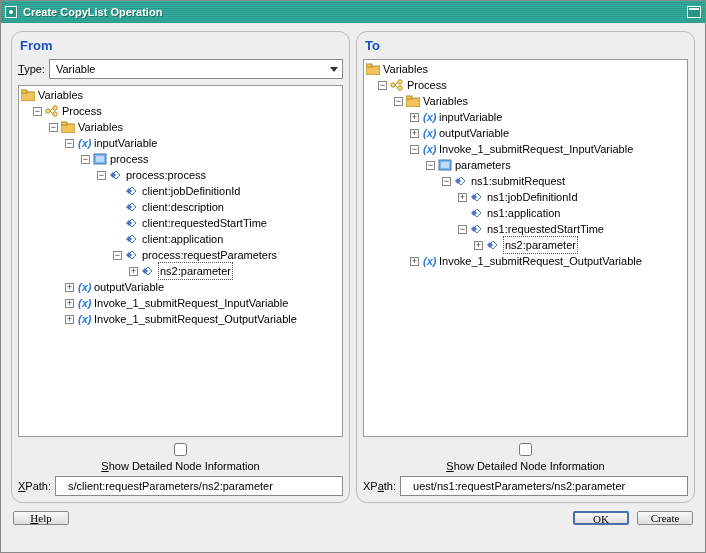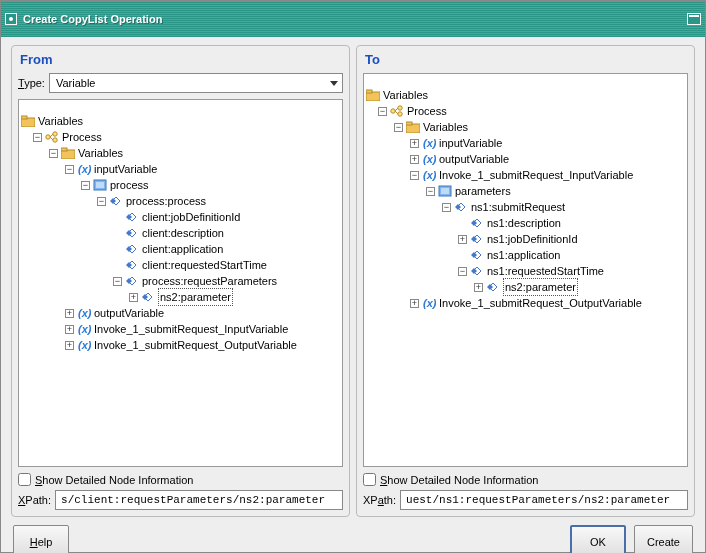--- a/index.html
+++ b/index.html
@@ -15,21 +15,21 @@
   .window {
     width: 706px;
     height: 553px;
     background: #eeeeee;
     border: 1px solid #888;
   }
   .titlebar {
     background: linear-gradient(to bottom, #33a89a, #2e9e91);
     background: repeating-linear-gradient(0deg, #2a9688, #2a9688 1px, #35b0a0 1px, #35b0a0 2px);
     color: #ffffff;
-    height: 36px;
+    height: 22px;
     display: flex;
     align-items: center;
     padding: 0 4px;
     font-size: 11px;
     font-weight: bold;
   }
   .titlebar .sysicon {
     width: 12px; height: 12px;
     background: #2a9688;
     border: 1px solid #fff;
@@ -44,21 +44,21 @@
   .content {
     display: flex;
     gap: 6px;
     padding: 8px 10px 4px 10px;
     height: 484px;
   }
   .panel {
     flex: 1;
     border: 1px solid #bbb;
     background: #eeeeee;
-    border-radius: 4px;
+    border-radius: 11px;
     display: flex;
     flex-direction: column;
     padding: 2px 6px 6px 6px;
     min-width: 0;
   }
   .panel-title {
     color: #1a4fc4;
     font-size: 13px;
     font-weight: bold;
     padding: 4px 2px 6px 2px;
@@ -83,56 +83,57 @@
     width: 0; height: 0;
     border-left: 4px solid transparent;
     border-right: 4px solid transparent;
     border-top: 5px solid #333;
   }
   .tree {
     flex: 1;
     border: 1px solid #999;
     background: #ffffff;
     overflow: auto;
-    padding: 13px 2px;
+    padding: 1px 2px;
     white-space: nowrap;
   }
   .node { line-height: 16px; height: 16px; display:flex; align-items:center; }
   .node .toggle {
     width: 9px; height: 9px;
     border: 1px solid #888;
     display:inline-flex; align-items:center; justify-content:center;
     font-size: 9px; line-height: 7px; color:#333; background:#fff;
     margin-right: 3px;
     flex-shrink:0;
   }
   .node .spacer9 { width: 12px; display:inline-block; flex-shrink:0;}
   .node .icon { width: 14px; height: 14px; display:inline-flex; align-items:center; justify-content:center; margin-right: 3px; flex-shrink:0;}
   .node .lbl { }
   .selbox { border: 1px dotted #555; padding: 0 1px; }
 
-  .checkbox-row { display:flex; align-items:center; gap:4px; padding: 6px 0 4px 0; }
+  .checkbox-row { display:flex; align-items:center; gap:4px; padding: 6px 0 4px 0; flex-direction: column; }
   .checkbox-row input { width:13px; height:13px; margin:0; }
   .xpath-row { display:flex; align-items:center; gap:4px; }
   .xpath-row input[type=text] {
-    flex:1; height:20px; border:1px solid #888; background:#fff; font-size:11px; padding:0 5px; font-family: Liberation Mono, monospace;
+    flex:1; height:20px; border:1px solid #888; background:#fff; font-size:11px; padding:0 12px; font-family: Liberation Sans, sans-serif;
   }
   .buttons {
     display:flex; gap:8px; padding: 4px 12px 8px 12px; align-items:center;
   }
   .buttons .spacer { flex:1; }
   .btn {
     min-width: 56px;
-    height: 34px;
+    height: 14px;
     border: 1px solid #888;
     background: linear-gradient(#f8f8f8, #dedede);
     border-radius: 2px;
     padding: 0 12px;
     font-size: 11px;
     cursor: pointer;
+    font-family: Liberation Serif, serif;
   }
   .btn.default { border: 2px solid #4a6ea8; padding: 0 16px; }
   .u { text-decoration: underline; }
   .svgicon { display:block; }
 </style>
 </head>
 <body>
 
 <div class="window">
   <div class="titlebar">
@@ -245,31 +246,31 @@
           <span class="lbl">client:description</span>
         </div>
         <div class="node" style="padding-left:92px">
           <span class="spacer9"></span>
           <span class="icon">
               <svg width="14" height="12">
                 <polygon points="3,6 7,2 11,6 7,10" fill="#fff" stroke="#4678c8"></polygon>
                 <polygon points="1,6 4,3 7,6 4,9" fill="#4678c8"></polygon>
               </svg>
             </span>
+          <span class="lbl">client:requestedStartTime</span>
+        </div>
+        <div class="node" style="padding-left:92px">
+          <span class="spacer9"></span>
+          <span class="icon">
+              <svg width="14" height="12">
+                <polygon points="3,6 7,2 11,6 7,10" fill="#fff" stroke="#4678c8"></polygon>
+                <polygon points="1,6 4,3 7,6 4,9" fill="#4678c8"></polygon>
+              </svg>
+            </span>
           <span class="lbl">client:application</span>
-        </div>
-        <div class="node" style="padding-left:92px">
-          <span class="spacer9"></span>
-          <span class="icon">
-              <svg width="14" height="12">
-                <polygon points="3,6 7,2 11,6 7,10" fill="#fff" stroke="#4678c8"></polygon>
-                <polygon points="1,6 4,3 7,6 4,9" fill="#4678c8"></polygon>
-              </svg>
-            </span>
-          <span class="lbl">client:requestedStartTime</span>
         </div>
         <div class="node" style="padding-left:92px">
           <span class="toggle">−</span>
           <span class="icon">
               <svg width="14" height="12">
                 <polygon points="3,6 7,2 11,6 7,10" fill="#fff" stroke="#4678c8"></polygon>
                 <polygon points="1,6 4,3 7,6 4,9" fill="#4678c8"></polygon>
               </svg>
             </span>
           <span class="lbl">process:requestParameters</span>
@@ -401,30 +402,20 @@
         </div>
         <div class="node" style="padding-left:76px">
           <span class="toggle">−</span>
           <span class="icon">
               <svg width="14" height="12">
                 <polygon points="3,6 7,2 11,6 7,10" fill="#fff" stroke="#4678c8"></polygon>
                 <polygon points="1,6 4,3 7,6 4,9" fill="#4678c8"></polygon>
               </svg>
             </span>
           <span class="lbl">ns1:submitRequest</span>
-        </div>
-        <div class="node" style="padding-left:92px">
-          <span class="spacer9"></span>
-          <span class="icon">
-              <svg width="14" height="12">
-                <polygon points="3,6 7,2 11,6 7,10" fill="#fff" stroke="#4678c8"></polygon>
-                <polygon points="1,6 4,3 7,6 4,9" fill="#4678c8"></polygon>
-              </svg>
-            </span>
-          <span class="lbl">ns1:description</span>
         </div>
         <div class="node" style="padding-left:92px">
           <span class="toggle">+</span>
           <span class="icon">
               <svg width="14" height="12">
                 <polygon points="3,6 7,2 11,6 7,10" fill="#fff" stroke="#4678c8"></polygon>
                 <polygon points="1,6 4,3 7,6 4,9" fill="#4678c8"></polygon>
               </svg>
             </span>
           <span class="lbl">ns1:jobDefinitionId</span>

